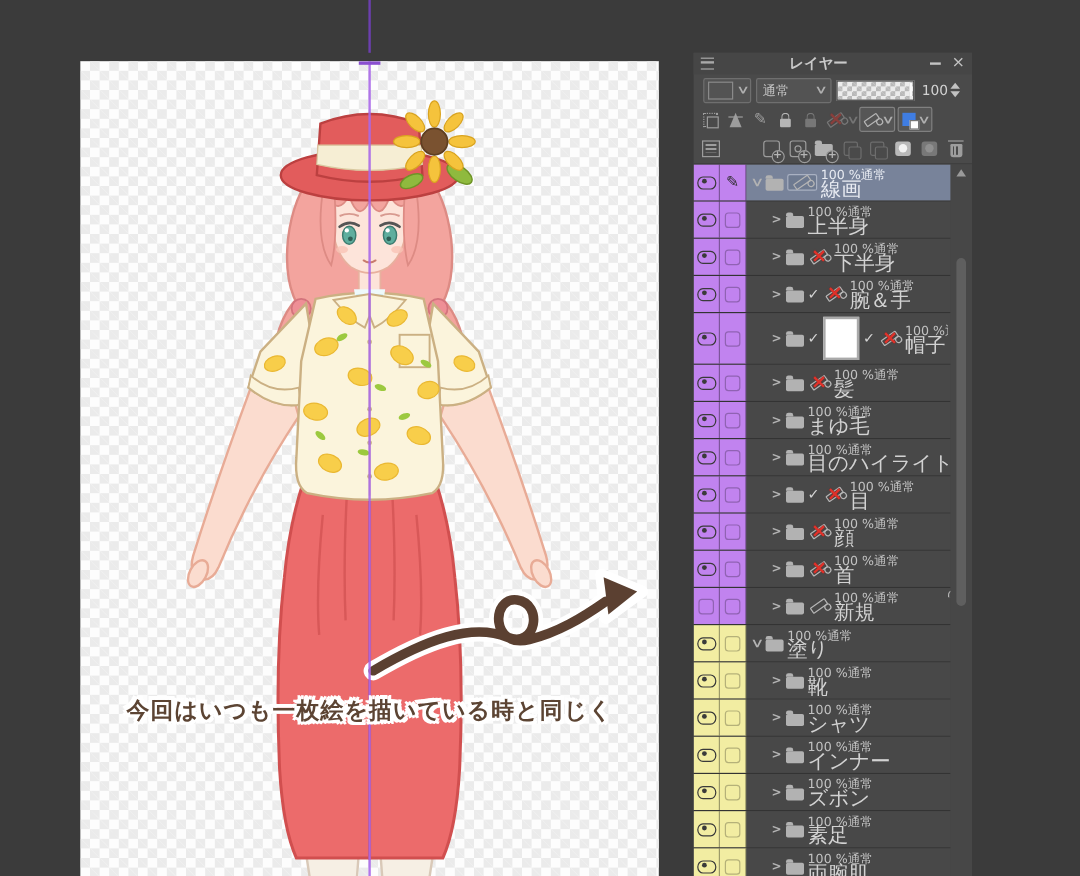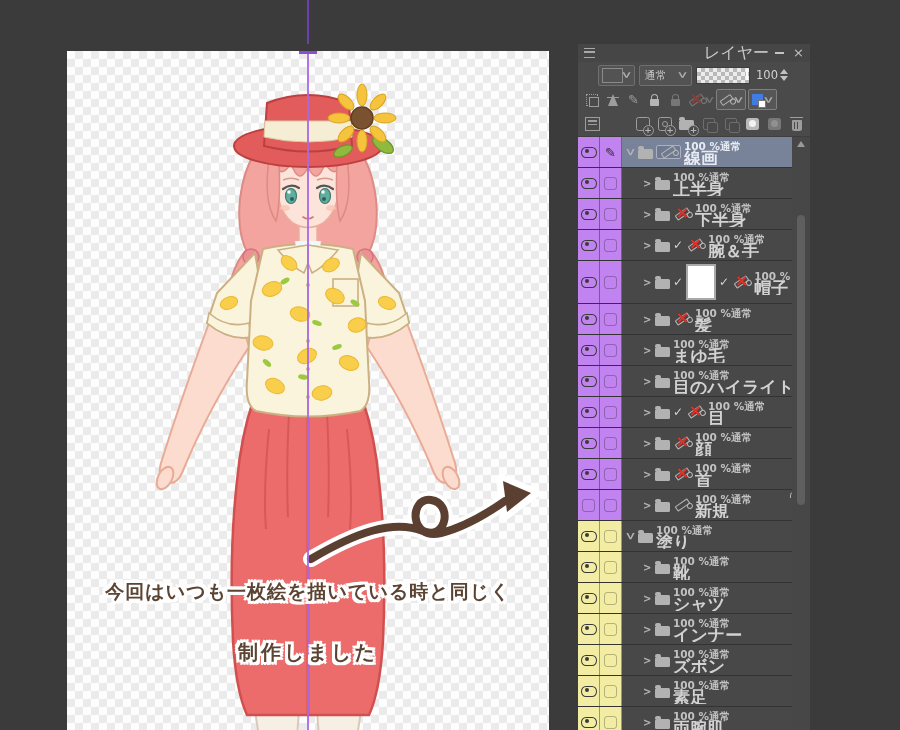--- a/index.html
+++ b/index.html
@@ -39,24 +39,24 @@
 
   
   .panel{
     position:absolute;left:578px;top:44px;width:232px;height:686px;
     background:#4a4a4a;color:#c6c6c6;font-size:11px;
     display:flex;flex-direction:column;
   }
   .p-titlebar{height:18px;display:flex;align-items:center;padding:0 6px;background:#464646;}
   .burger{width:11px;height:8px;border-top:1.6px solid #a8a8a8;border-bottom:1.6px solid #a8a8a8;position:relative;}
   .burger::after{content:'';position:absolute;left:0;top:2.2px;width:11px;height:1.6px;background:#a8a8a8;}
-  .p-title{flex:1;text-align:right;font-size:16px;color:#c9c9c9;}
+  .p-title{flex:1;text-align:center;font-size:12px;color:#c9c9c9;font-weight:bold;}
   .winbtn{color:#c3c3c3;font-size:13px;line-height:10px;margin-left:9px;cursor:default;}
   .minbar{width:9px;height:2px;background:#c3c3c3;margin-left:6px;}
-  .p-blendrow{height:26px;display:flex;align-items:center;gap:4px;padding:0 20px;}
+  .p-blendrow{height:26px;display:flex;align-items:center;gap:4px;padding:0 8px;}
   .box{border:1px solid #6f6f6f;background:#535353;border-radius:2px;display:flex;align-items:center;height:19px;}
   .swatchbox{width:37px;justify-content:space-between;padding:0 3px;}
   .swatch{width:19px;height:13px;border:1px solid #8a8a8a;}
   .chevg{color:#b0b0b0;font-size:9px;font-weight:bold;display:inline-block;transform:rotate(90deg) scaleY(1.5);}
   .selbox{width:60px;justify-content:space-between;padding:0 5px;}
   .opaslider{width:74px;height:15px;border:1px solid #3d3d3d;position:relative;
     background-color:#ececec;
     background-image:linear-gradient(45deg,#b9b9b9 25%,transparent 25%,transparent 75%,#b9b9b9 75%),
       linear-gradient(45deg,#b9b9b9 25%,transparent 25%,transparent 75%,#b9b9b9 75%);
     background-size:8px 8px;background-position:0 0,4px 4px;}
@@ -116,21 +116,21 @@
   .i-eye::after{content:'';position:absolute;left:3.2px;top:1.4px;width:4px;height:4px;background:#3a3a3a;border-radius:50%;}
   .i-ebox{width:11px;height:11px;border:1.6px solid rgba(0,0,0,.25);border-radius:3px;}
   .i-pen{font-size:13px;color:#2d2d2d;transform:rotate(0deg);line-height:11px;}
   .chevlist{color:#b3b3b3;font-size:10px;font-weight:bold;width:9px;flex:0 0 auto;display:inline-block;}
   .chevlist.open{transform:rotate(90deg) scaleY(1.4);}
   .fold{flex:0 0 auto;}
   .lcheck{color:#d5d5d5;font-size:12px;flex:0 0 auto;line-height:12px;}
   .rwrap{position:relative;width:19px;height:18px;flex:0 0 auto;display:inline-flex;align-items:center;justify-content:center;}
   .rulerbox{border:1px solid #a9b1c2;background:#6e7a90;border-radius:2px;padding:3px 4px;display:inline-flex;align-items:center;justify-content:center;flex:0 0 auto;}
   .thumb{width:26px;height:32px;background:#fff;border:2px solid #a9a9a9;flex:0 0 auto;}
-  .ltext{display:flex;flex-direction:column;justify-content:space-between;line-height:12.5px;overflow:hidden;font-weight:bold;}
+  .ltext{display:flex;flex-direction:column;justify-content:space-between;line-height:12.5px;overflow:hidden;}
   .linfo{font-size:10.5px;color:#c2c2c2;}
   .lname{font-size:17px;color:#d2d2d2;}
   .lrow.sel .linfo,.lrow.sel .lname{color:#e8ebf2;}
   .locktag{position:absolute;right:3px;top:7px;background:#484848;padding-left:3px;}
   
   .sbar{position:absolute;right:3px;top:0;width:12px;height:100%;}
   .sb-up{width:0;height:0;border-left:4.5px solid transparent;border-right:4.5px solid transparent;border-bottom:6px solid #9a9a9a;margin:4px auto 0;}
   .sb-thumb{position:absolute;left:2px;top:78px;width:8px;height:290px;background:#5f5f5f;border-radius:4px;}
 </style>
 </head>
@@ -252,21 +252,20 @@
     <g>
       <path d="M244,508 C288,482 326,468 356,480 C380,490 386,452 364,449 C342,446 342,490 374,482 C398,476 418,464 438,450" fill="none" stroke="#ffffff" stroke-width="16" stroke-linecap="round"></path>
       <polygon points="434,428 468,442 438,464" fill="#ffffff" stroke="#ffffff" stroke-width="10" stroke-linejoin="round"></polygon>
       <path d="M244,508 C288,482 326,468 356,480 C380,490 386,452 364,449 C342,446 342,490 374,482 C398,476 418,464 438,450" fill="none" stroke="#5b4031" stroke-width="8" stroke-linecap="round"></path>
       <polygon points="436,430 464,442 440,461" fill="#5b4031"></polygon>
     </g>
   </svg>
   <div class="sym-line"></div>
   <div class="sym-tick"></div>
   <div class="caption cap1">今回はいつも一枚絵を描いている時と同じく</div>
-  <div class="caption cap3">制作しました</div>
 </div>
 <div class="sym-line-top"></div>
 
 <div class="panel">
   <div class="p-titlebar">
     <span class="burger"></span>
     <span class="p-title">レイヤー</span>
     <span class="minbar"></span>
     <span class="winbtn">×</span>
   </div>

